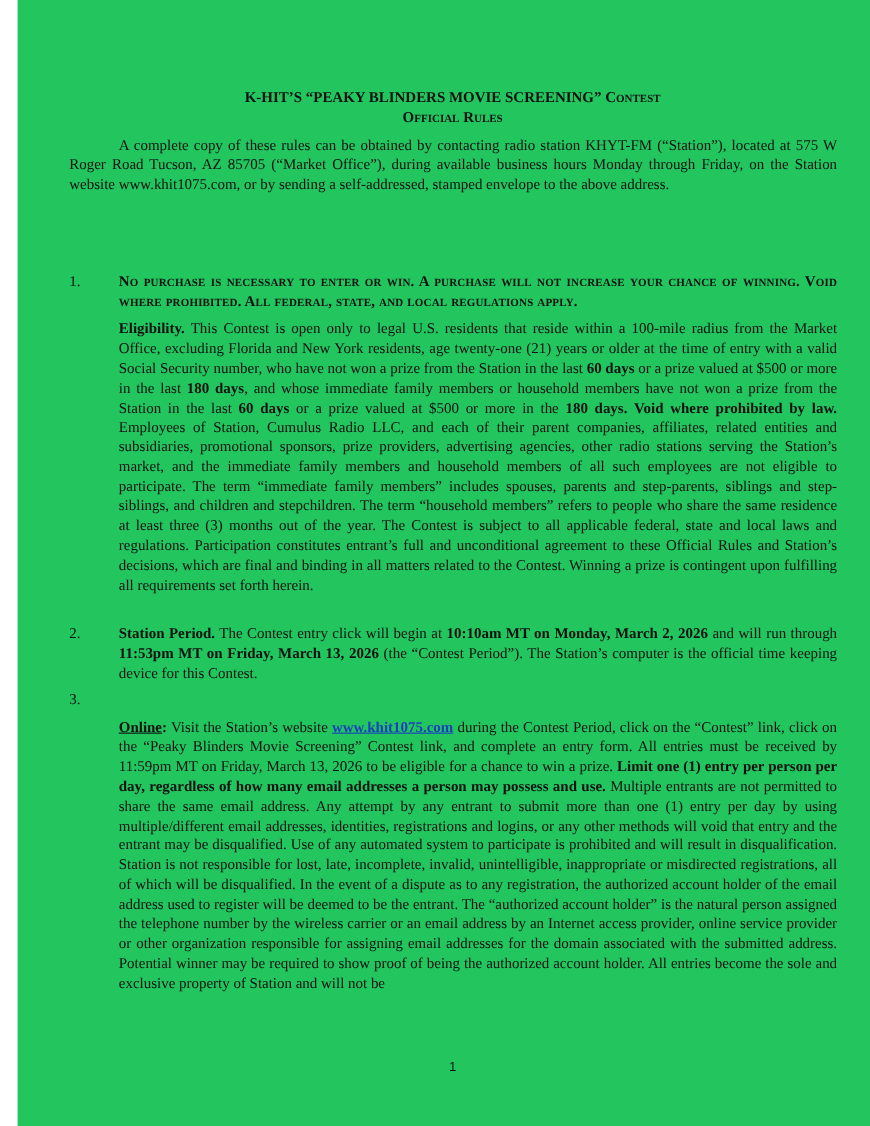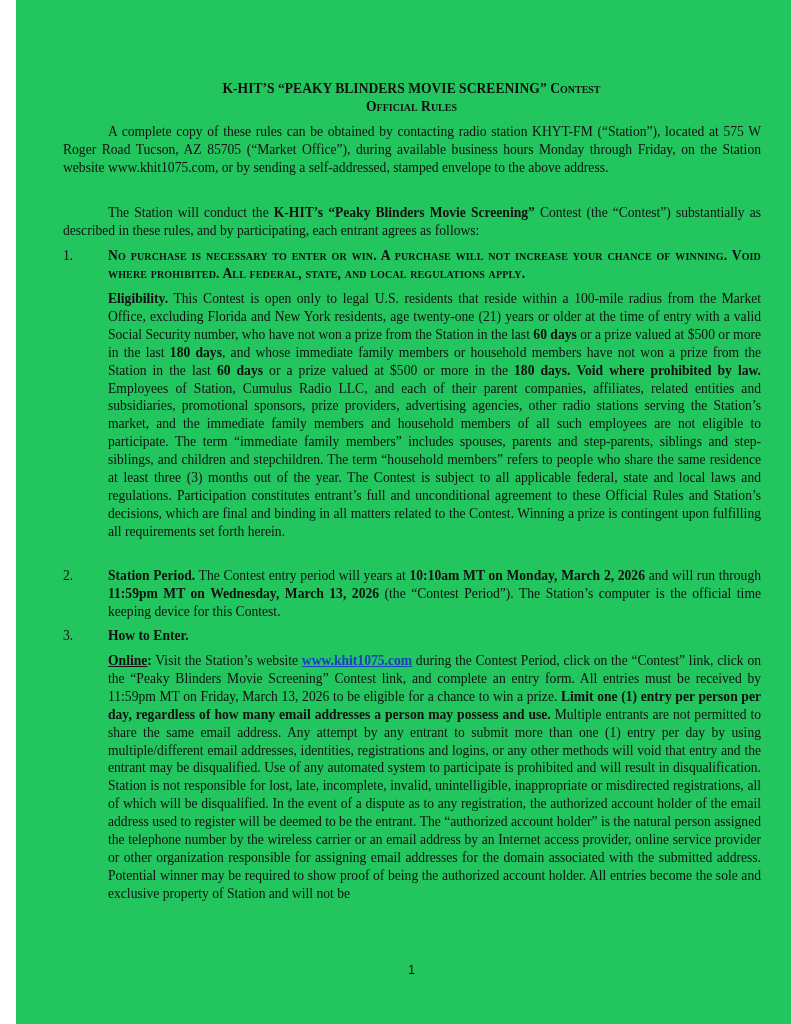--- a/index.html
+++ b/index.html
@@ -49,39 +49,33 @@
 <div class="page">
 
   <div class="title t1">
     <span>K-HIT’S “PEAKY BLINDERS MOVIE SCREENING”</span>
     <span class="sc">Contest</span>
   </div>
   <div class="title t2">Official Rules</div>
 
   <div class="para indent p1">A complete copy of these rules can be obtained by contacting radio station KHYT-FM (“Station”), located at 575 W Roger Road Tucson, AZ 85705 (“Market Office”), during available business hours Monday through Friday, on the Station website www.khit1075.com, or by sending a self-addressed, stamped envelope to the above address.</div>
 
-  <div class="para indent p2">
-    <span>The Station will conduct the </span><b>K-HIT’s “Peaky Blinders Movie Screening”</b><span> Contest (the “Contest”) substantially as described in these rules, and by participating, each entrant agrees as follows:</span>
-  </div>
 
   <div class="num n1">1.</div>
   <div class="item i1 sc-item">No purchase is necessary to enter or win.  A purchase will not increase your chance of winning.  Void where prohibited.  All federal, state, and local regulations apply.</div>
 
   <div class="item elig">
     <b>Eligibility.</b><span>  This Contest is open only to legal U.S. residents that reside within a 100-mile radius from the Market Office, excluding Florida and New York residents, age twenty-one (21) years or older at the time of entry with a valid Social Security number, who have not won a prize from the Station in the last </span><b>60 days</b><span> or a prize valued at $500 or more in the last </span><b>180 days</b><span>, and whose immediate family members or household members have not won a prize from the Station in the last </span><b>60 days</b><span> or a prize valued at $500 or more in the </span><b>180 days.</b><span>  </span><b>Void where prohibited by law.</b><span>  Employees of Station, Cumulus Radio LLC, and each of their parent companies, affiliates, related entities and subsidiaries, promotional sponsors, prize providers, advertising agencies, other radio stations serving the Station’s market, and the immediate family members and household members of all such employees are not eligible to participate. The term “immediate family members” includes spouses, parents and step-parents, siblings and step-siblings, and children and stepchildren.  The term “household members” refers to people who share the same residence at least three (3) months out of the year. The Contest is subject to all applicable federal, state and local laws and regulations. Participation constitutes entrant’s full and unconditional agreement to these Official Rules and Station’s decisions, which are final and binding in all matters related to the Contest. Winning a prize is contingent upon fulfilling all requirements set forth herein.</span>
   </div>
 
   <div class="num n2">2.</div>
   <div class="item i2">
-    <b>Station Period.</b><span>  The Contest entry period will years at </span><b>10:10am MT on Monday, March 2, 2026</b><span> and will run through </span><b>11:59pm MT on Wednesday, March 13, 2026</b><span> (the “Contest Period”).  The Station’s computer is the official time keeping device for this Contest.</span>
+    <b>Station Period.</b><span>  The Contest entry click will begin at </span><b>10:10am MT on Monday, March 2, 2026</b><span> and will run through </span><b>11:53pm MT on Friday, March 13, 2026</b><span> (the “Contest Period”).  The Station’s computer is the official time keeping device for this Contest.</span>
   </div>
 
   <div class="num n3">3.</div>
-  <div class="item i3">
-    <b>How to Enter.</b>
-  </div>
 
   <div class="item online">
     <b class="u">Online</b><b>:</b><span>  Visit the Station’s website </span><a class="link">www.khit1075.com</a><span> during the Contest Period, click on the “Contest” link, click on the “Peaky Blinders Movie Screening” Contest link, and complete an entry form.  All entries must be received by 11:59pm MT on Friday, March 13, 2026 to be eligible for a chance to win a prize.  </span><b>Limit one (1) entry per person per day, regardless of how many email addresses a person may possess and use.</b><span>  Multiple entrants are not permitted to share the same email address. Any attempt by any entrant to submit more than one (1) entry per day by using multiple/different email addresses, identities, registrations and logins, or any other methods will void that entry and the entrant may be disqualified.  Use of any automated system to participate is prohibited and will result in disqualification. Station is not responsible for lost, late, incomplete, invalid, unintelligible, inappropriate or misdirected registrations, all of which will be disqualified.  In the event of a dispute as to any registration, the authorized account holder of the email address used to register will be deemed to be the entrant. The “authorized account holder” is the natural person assigned the telephone number by the wireless carrier or an email address by an Internet access provider, online service provider or other organization responsible for assigning email addresses for the domain associated with the submitted address.  Potential winner may be required to show proof of being the authorized account holder. All entries become the sole and exclusive property of Station and will not be</span>
   </div>
 
   <div class="pagenum">1</div>
 </div>
 
 </body></html>

